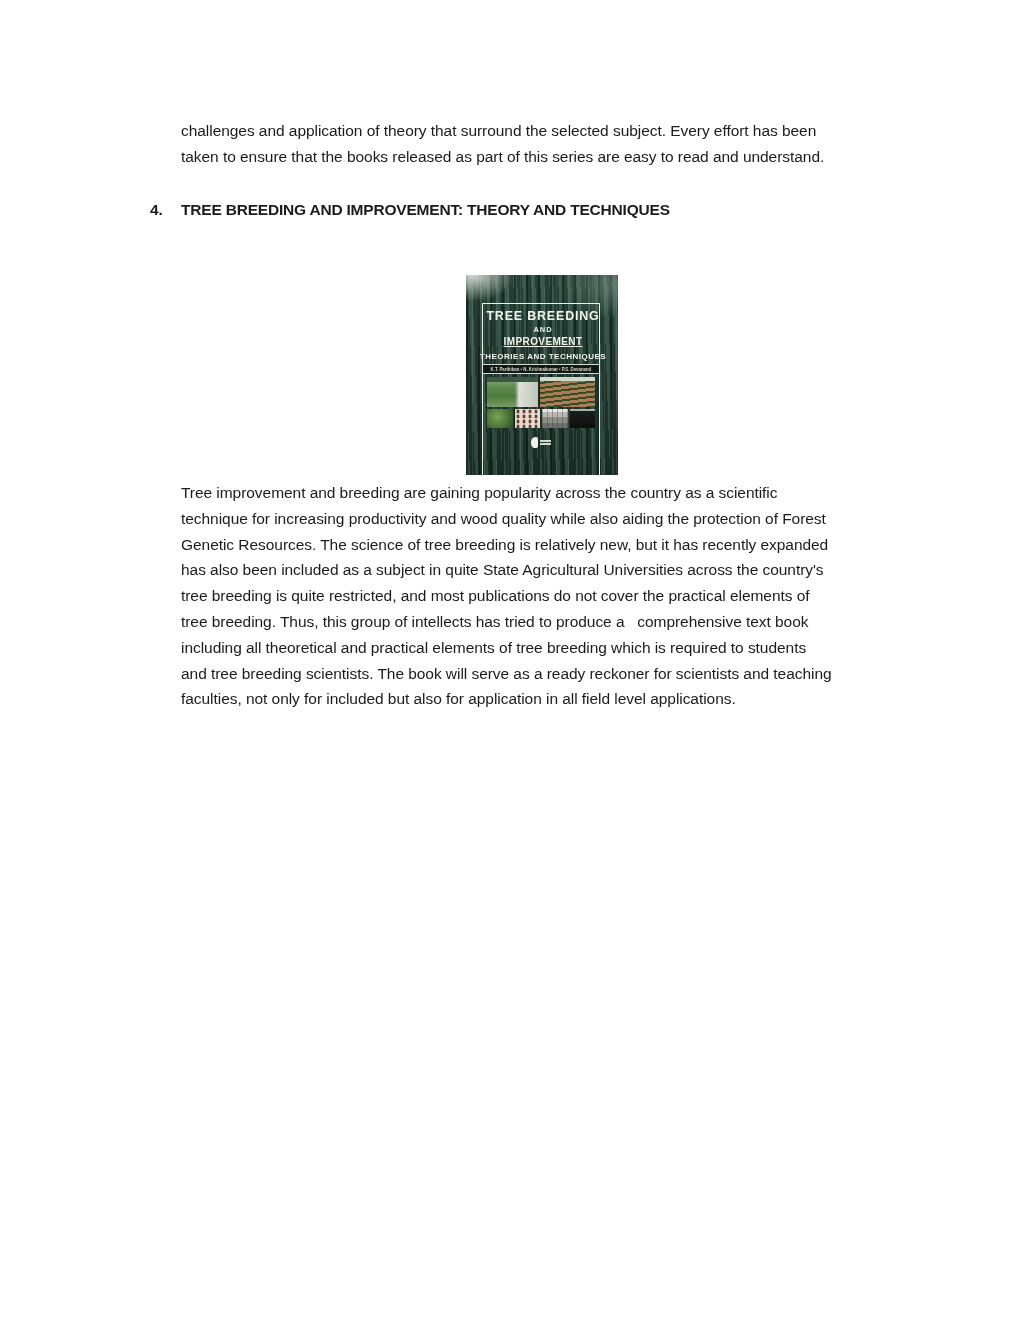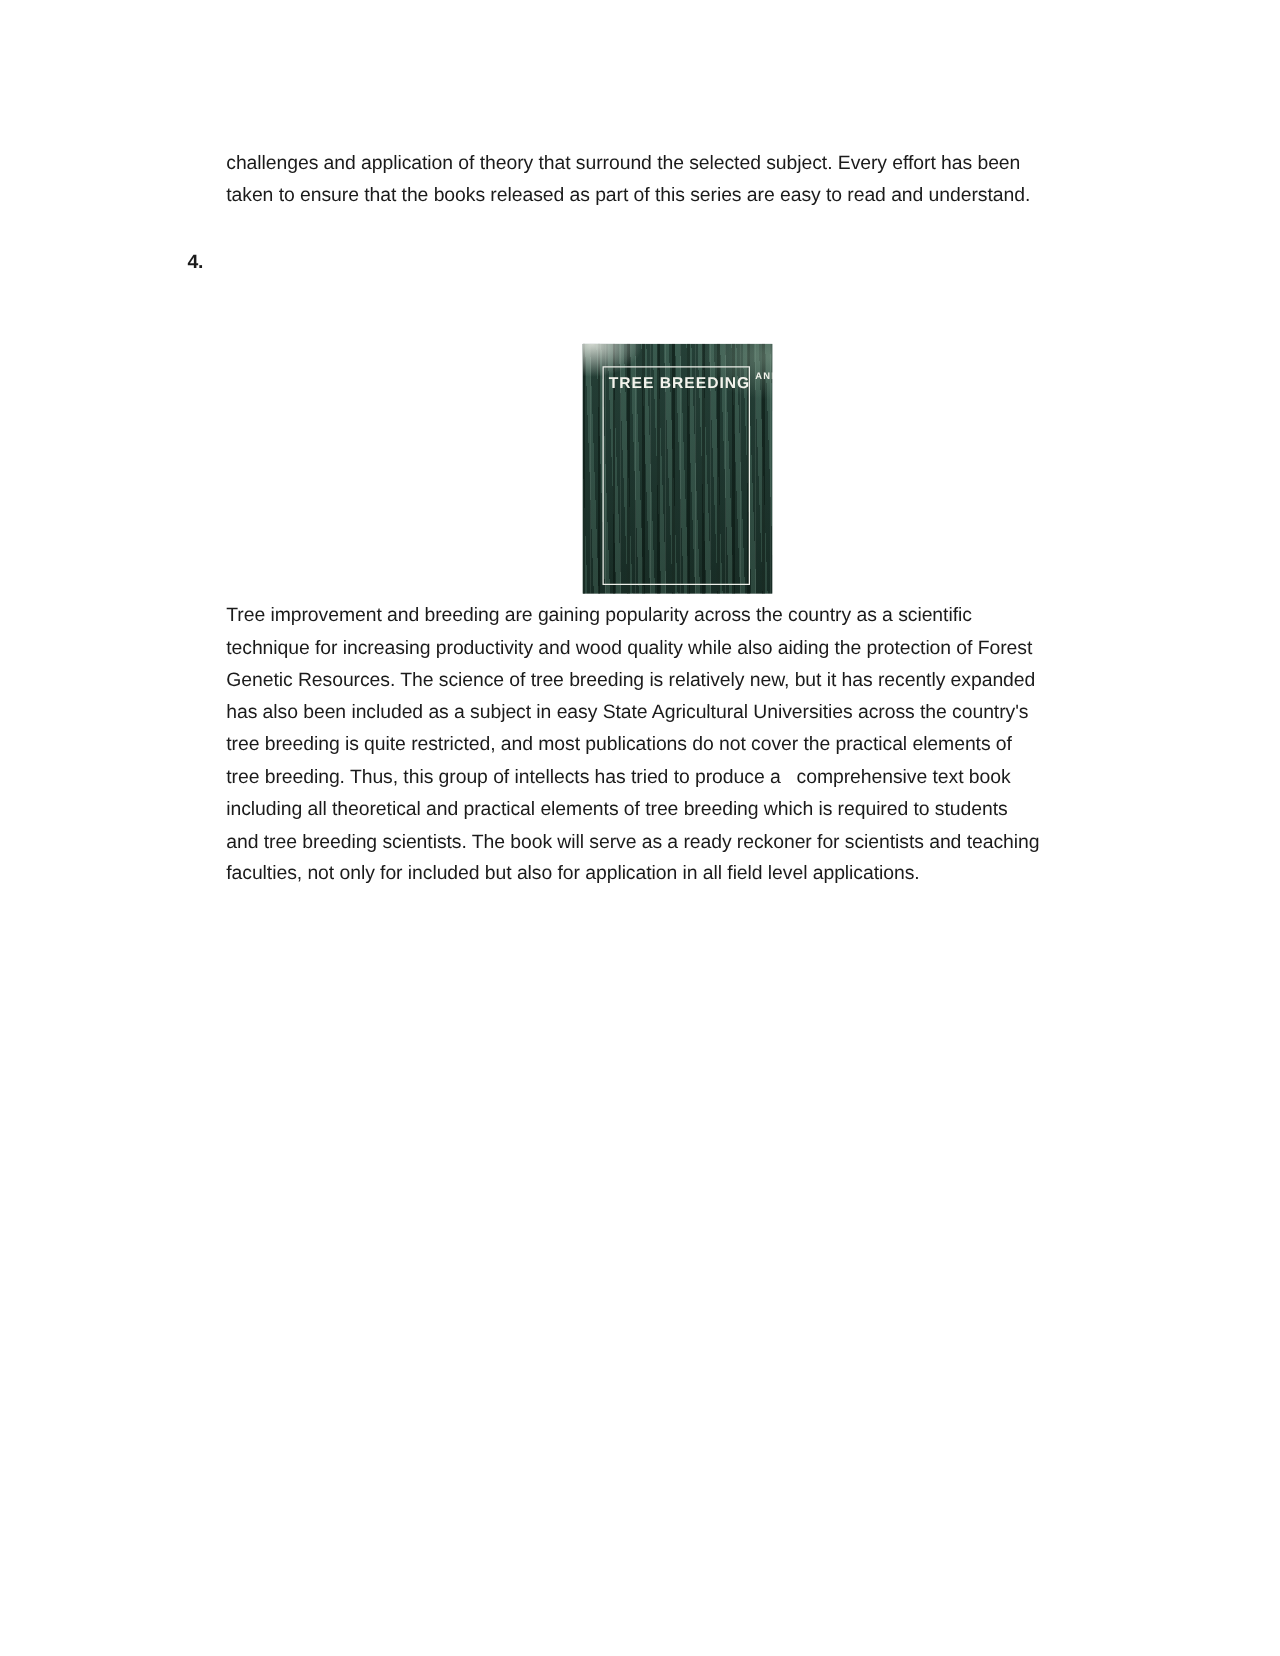--- a/index.html
+++ b/index.html
@@ -44,23 +44,23 @@
   .cover-bg{
     position:absolute;inset:0;
     background:
       radial-gradient(ellipse 58px 38px at 5% 0%, rgba(219,224,216,0.95), rgba(219,224,216,0) 70%),
       radial-gradient(ellipse 85px 48px at 100% 5%, rgba(133,158,140,0.55), rgba(133,158,140,0) 72%),
       repeating-linear-gradient(90deg, rgba(8,20,15,0.55) 0 2px, rgba(8,20,15,0) 2px 6px, rgba(222,236,226,0.10) 6px 7px, rgba(8,20,15,0) 7px 12px),
       repeating-linear-gradient(88deg, rgba(64,96,82,0.45) 0 4px, rgba(18,36,29,0.45) 4px 9px),
       linear-gradient(180deg, #35564c 0%, var(--cover-bg) 45%, #1c322b 100%);
   }
   .cover-frame{
-    position:absolute;left:16px;top:18px;width:118px;height:175px;
+    position:absolute;left:16px;top:28px;width:118px;height:175px;
     border:1.5px solid var(--cover-frame);
-    display:flex;flex-direction:row;align-items:flex-start;
+    display:flex;flex-direction:column;align-items:center;
   }
   .c-title1{margin:5px 0 0 4px;font-size:12.5px;font-weight:bold;color:var(--cover-title);letter-spacing:0.8px;white-space:nowrap;}
   .c-and{margin:2px 0 0 4px;font-size:7.5px;font-weight:bold;color:var(--cover-title);letter-spacing:1px;}
   .c-title2{margin:2px 0 4px 4px;font-size:10px;font-weight:bold;color:var(--cover-title);letter-spacing:0.4px;white-space:nowrap;text-decoration:underline;}
   .c-sub{margin:1px 0 0 4px;font-size:8px;font-weight:bold;color:var(--cover-title);letter-spacing:0.5px;white-space:nowrap;}
   .c-authors{
     margin-top:3px;width:100%;height:10px;
     background:rgba(12,22,18,0.88);
     border-top:1px solid rgba(240,240,235,0.9);
     border-bottom:1px solid rgba(240,240,235,0.9);
@@ -115,20 +115,21 @@
 
 <div class="doc-page">
 
   <p class="para intro">
     <span class="line">challenges and application of theory that surround the selected subject. Every effort has been</span>
     <span class="line">taken to ensure that the books released as part of this series are easy to read and understand.</span>
   </p>
 
   <div class="listing-heading">
     <span class="num">4.</span>
+    <span class="title">TREE BREEDING AND IMPROVEMENT: THEORY AND TECHNIQUES</span>
   </div>
 
   <div class="cover">
     <div class="cover-bg"></div>
     <div class="cover-frame">
       <div class="c-title1">TREE BREEDING</div>
       <div class="c-and">AND</div>
       <div class="c-title2">IMPROVEMENT</div>
       <div class="c-sub">THEORIES AND TECHNIQUES</div>
       <div class="c-authors">
@@ -151,21 +152,21 @@
             <i></i>
           </div>
       </div>
     </div>
   </div>
 
   <p class="para desc">
     <span class="line">Tree improvement and breeding are gaining popularity across the country as a scientific</span>
     <span class="line">technique for increasing productivity and wood quality while also aiding the protection of Forest</span>
     <span class="line">Genetic Resources. The science of tree breeding is relatively new, but it has recently expanded</span>
-    <span class="line">has also been included as a subject in easy State Agricultural Universities across the country's</span>
+    <span class="line">has also been included as a subject in quite State Agricultural Universities across the country's</span>
     <span class="line">tree breeding is quite restricted, and most publications do not cover the practical elements of</span>
     <span class="line">tree breeding. Thus, this group of intellects has tried to produce a   comprehensive text book</span>
     <span class="line">including all theoretical and practical elements of tree breeding which is required to students</span>
     <span class="line">and tree breeding scientists. The book will serve as a ready reckoner for scientists and teaching</span>
     <span class="line">faculties, not only for included but also for application in all field level applications.</span>
   </p>
 
 </div>
 
 </body></html>

